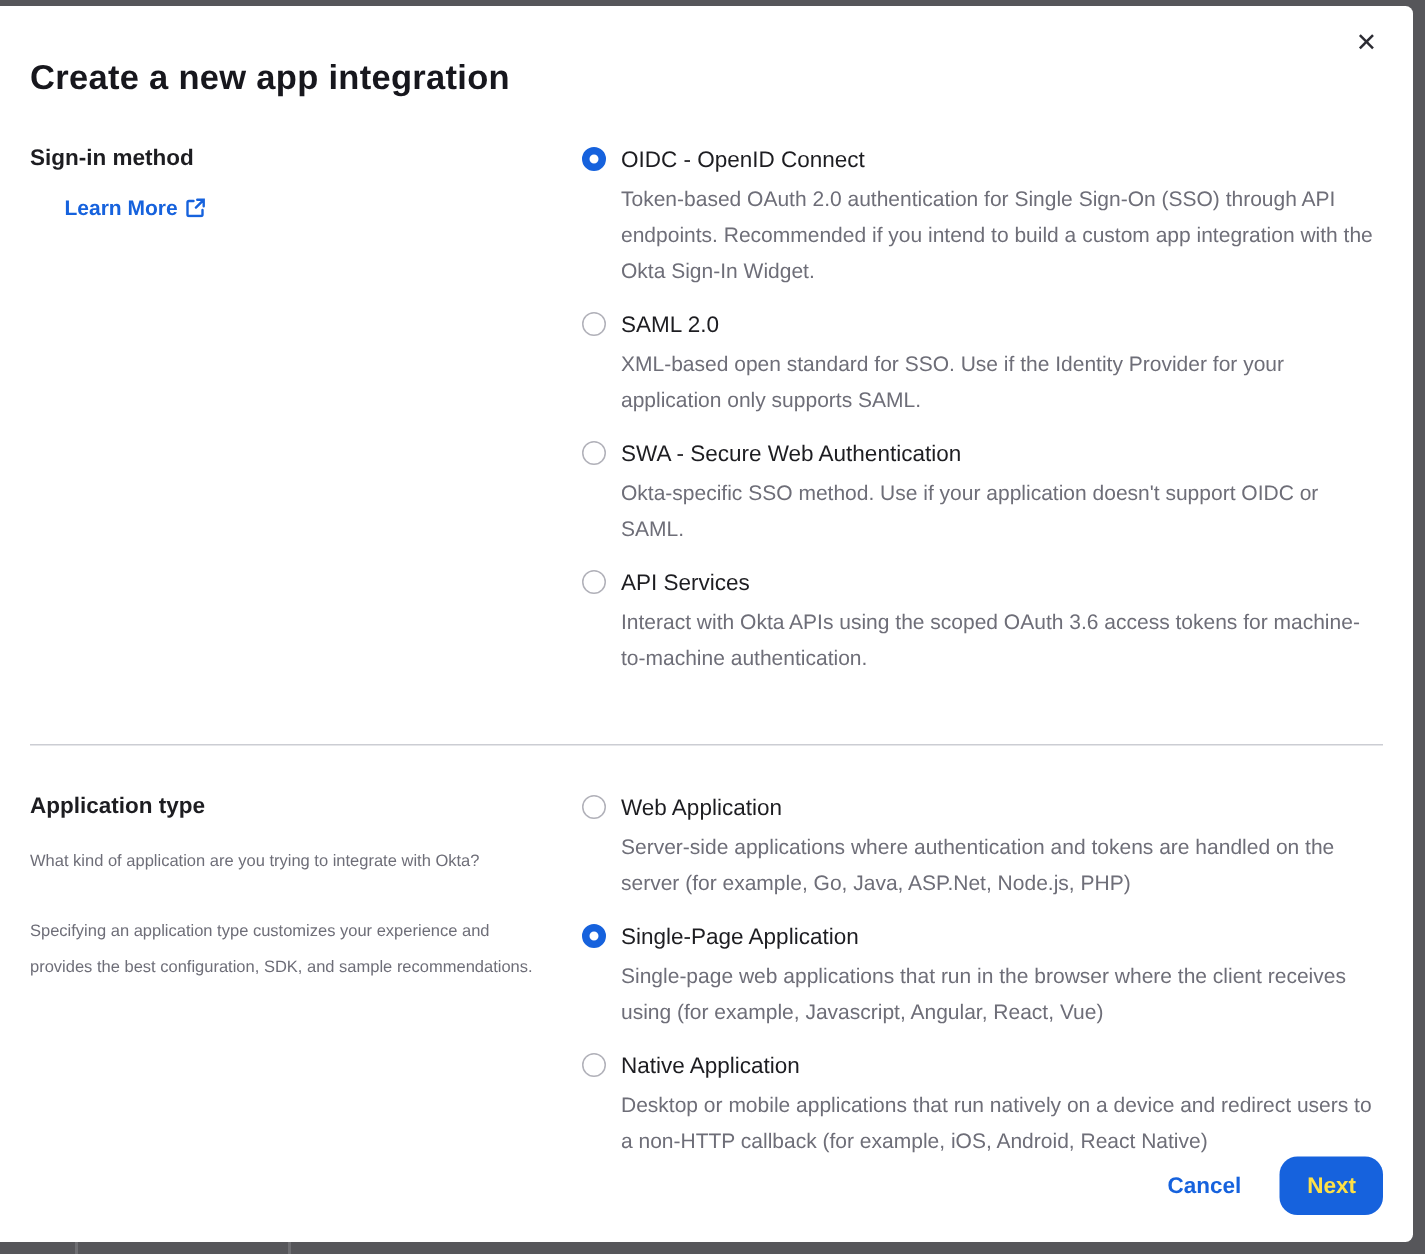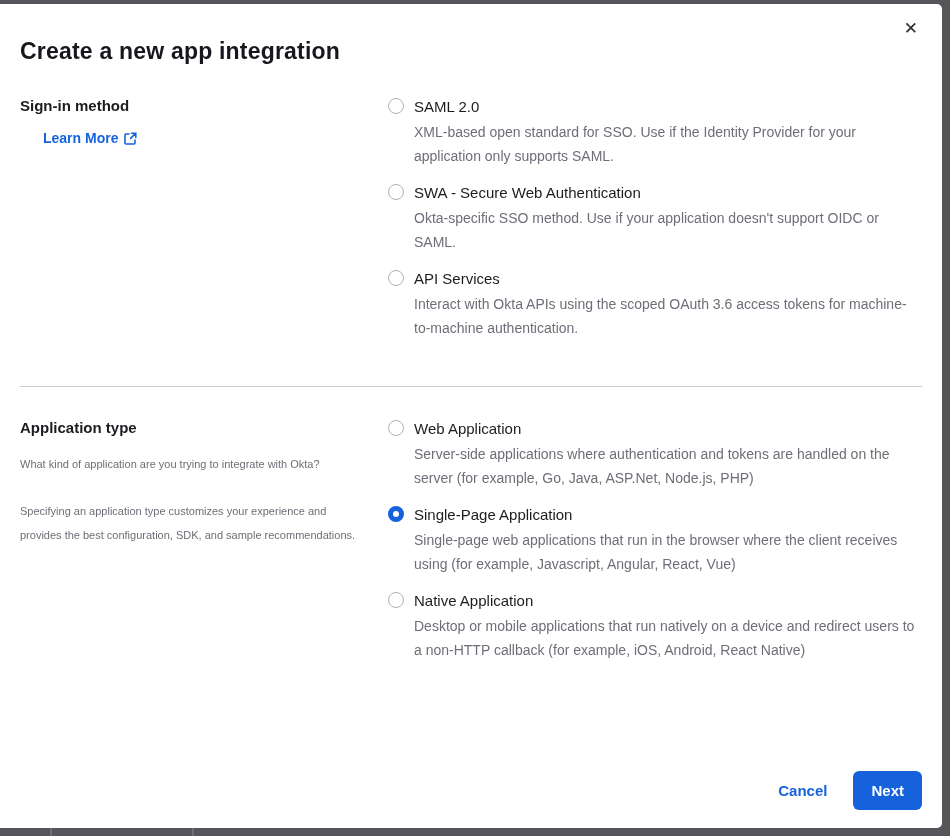--- a/index.html
+++ b/index.html
@@ -51,21 +51,21 @@
   .radio.selected { border:5px solid #1662dd; }
   .option-label { font-size:15px; color:#1d1d21; line-height:23px; cursor:pointer; }
   .option-desc { font-size:14px; color:#6e6e78; line-height:24px; max-width:516px; margin-top:2px; }
   .divider { border:none; border-top:1px solid #cccdd3; margin:33px 0 0 0; }
   .footer {
     position:absolute; right:20px; bottom:18px;
     display:flex; align-items:center; gap:26px;
   }
   .cancel-link { font-size:15px; font-weight:bold; color:#1662dd; text-decoration:none; cursor:pointer; }
   .next-btn {
-    background:#1662dd; color:#ffffff; border:none; border-radius:6px;
+    background:#1662dd; color:#fde047; border:none; border-radius:12px;
     font-size:15px; font-weight:bold; padding:11px 18px; cursor:pointer;
     font-family:"Liberation Sans", sans-serif;
   }
 </style>
 </head>
 <body>
 
 <div class="backdrop-divider" style="left:50px"></div>
 <div class="backdrop-divider" style="left:192px"></div>
 
@@ -85,20 +85,27 @@
           <span>
             <svg width="13" height="13" viewBox="0 0 13 13" fill="none">
               <path d="M5 2H2a1 1 0 0 0-1 1v8a1 1 0 0 0 1 1h8a1 1 0 0 0 1-1V8" stroke="#1662dd" stroke-width="1.6" stroke-linecap="round"></path>
               <path d="M7.5 1.2h4.3v4.3M11.6 1.4 6.6 6.4" stroke="#1662dd" stroke-width="1.6" stroke-linecap="round"></path>
             </svg>
           </span>
         </a>
       </div>
       <div class="right-col">
 
+        <div class="option">
+          <span class="radio selected"></span>
+          <div>
+            <div class="option-label">OIDC - OpenID Connect</div>
+            <div class="option-desc">Token-based OAuth 2.0 authentication for Single Sign-On (SSO) through API endpoints. Recommended if you intend to build a custom app integration with the Okta Sign-In Widget.</div>
+          </div>
+        </div>
 
         <div class="option">
           <span class="radio"></span>
           <div>
             <div class="option-label">SAML 2.0</div>
             <div class="option-desc">XML-based open standard for SSO. Use if the Identity Provider for your application only supports SAML.</div>
           </div>
         </div>
 
         <div class="option">

